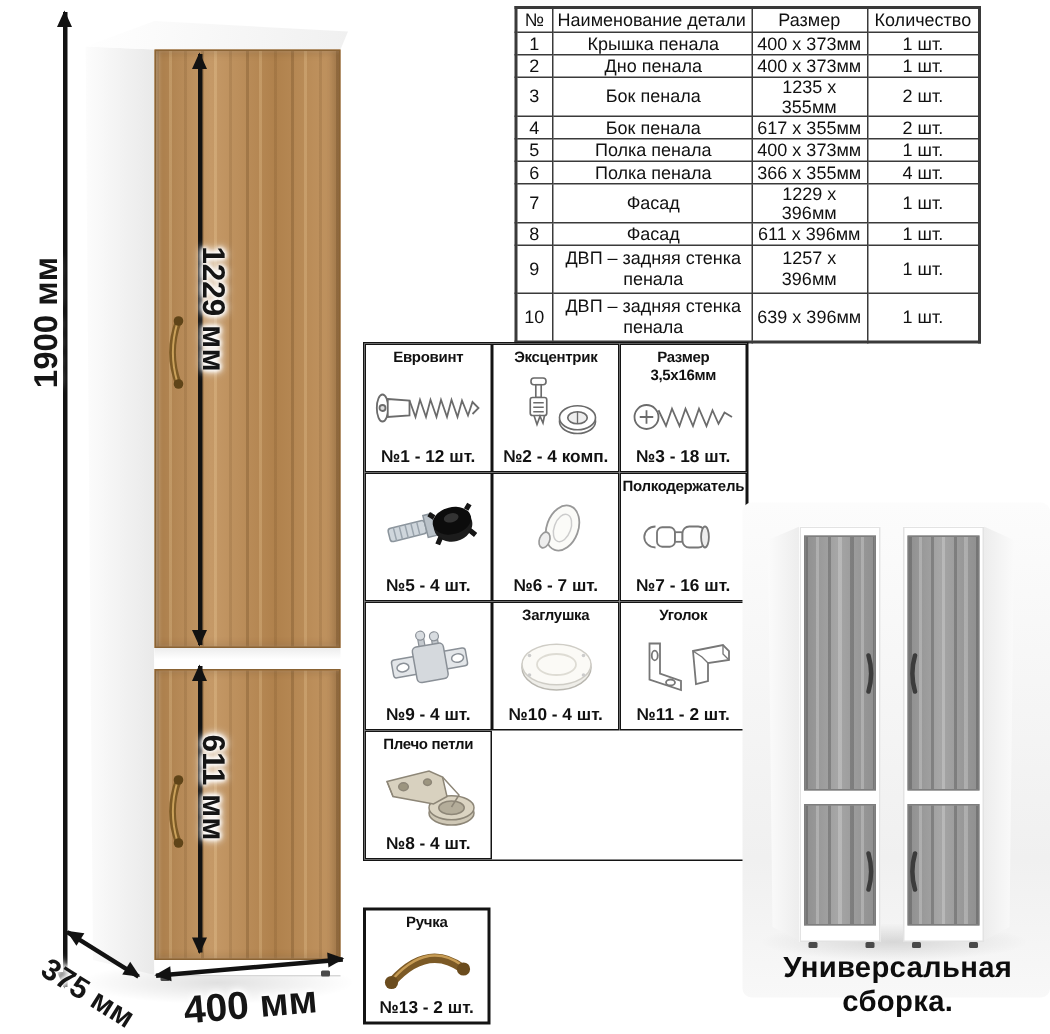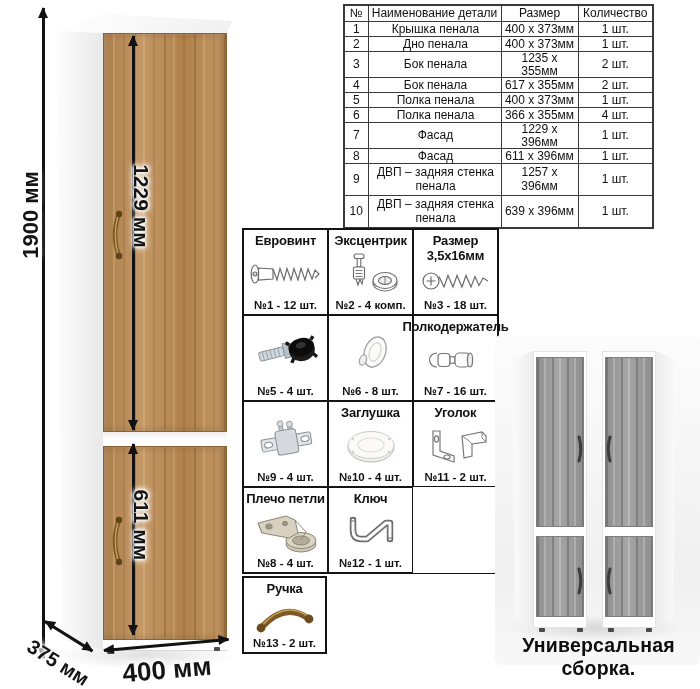--- a/index.html
+++ b/index.html
@@ -17,23 +17,23 @@
   table.parts td.l{text-align:center;padding-left:5px;}
   table.parts tr.tall td{height:31px;line-height:1.15;}
   .w-num{width:24px}.w-name{width:133px}.w-size{width:77px}.w-qty{width:75px}
 
   
   .hw-grid{position:absolute;left:242px;top:228px;display:grid;
            grid-template-columns:repeat(3,85px);grid-auto-rows:86px;
            border:1px solid #141414;}
   .hw-cell{border:1px solid #141414;display:flex;flex-direction:column;align-items:center;
            justify-content:space-between;padding:3px 1px;box-sizing:border-box;background:#fff;}
-  .hw-single{position:absolute;left:242px;top:576px;width:85px;height:78px;
+  .hw-single{position:absolute;left:242px;top:605px;width:85px;height:78px;
              border:2px solid #141414;}
-  .hw-name{font-weight:bold;font-size:13px;line-height:1.18;text-align:center;letter-spacing:-0.2px;}
+  .hw-name{font-weight:bold;font-size:10px;line-height:1.18;text-align:center;letter-spacing:-0.2px;}
   .hw-qty{font-weight:bold;font-size:11.5px;white-space:nowrap;}
   .hw-ico{flex:1;display:flex;align-items:center;justify-content:center;width:100%;}
 
   
   .topface{left:55px;top:12px;width:178px;height:22px;
      clip-path:polygon(2px 19px,48px 2px,177px 9px,172px 21px,48px 21px);
      background:linear-gradient(100deg,#ffffff,#f0f0f0);}
   .sideface{left:55px;top:14px;width:48px;height:638px;
      clip-path:polygon(2px 17px,48px 19px,48px 636px,7px 626px);
      background:linear-gradient(90deg,#fdfdfd,#e9e9e9);}
@@ -299,21 +299,21 @@
     </div>
 
     <div class="hw-cell">
       <div class="hw-ico">
           <svg width="64" height="40" viewBox="0 0 64 40">
         <ellipse cx="36" cy="20" rx="10.5" ry="15.5" transform="rotate(20 36 20)" fill="#fbfbf8" stroke="#999" stroke-width="1.2"></ellipse>
         <ellipse cx="36" cy="20" rx="5.5" ry="9.5" transform="rotate(20 36 20)" fill="none" stroke="#ccc" stroke-width="1"></ellipse>
         <ellipse cx="24" cy="28" rx="3.4" ry="5.4" transform="rotate(20 24 28)" fill="#eee" stroke="#999" stroke-width="1.1"></ellipse>
       </svg>
         </div>
-      <div class="hw-qty">№6 - 8 шт.</div>
+      <div class="hw-qty">№6 - 7 шт.</div>
     </div>
 
     <div class="hw-cell">
       <div class="hw-name">Полкодержатель</div>
       <div class="hw-ico">
           <svg width="64" height="24" viewBox="0 0 64 24">
         <g fill="#fff" stroke="#777" stroke-width="1.2">
           <path d="M13,5 a7.5,7 0 0 0 0,14" fill="none"></path>
           <rect x="14" y="5.5" width="12" height="13" rx="3.5"></rect>
           <rect x="26" y="8.8" width="5" height="6.4"></rect>
@@ -388,31 +388,20 @@
           <path d="M43,10 L54,22 L49,30" fill="none"></path>
           <ellipse cx="17" cy="16.5" rx="3.2" ry="2.6" fill="#9c957f"></ellipse>
           <ellipse cx="33" cy="13.5" rx="2.6" ry="2.1" fill="#9c957f"></ellipse>
           <path d="M6,13 L10,23" fill="none" stroke-width="0.8"></path>
         </g>
           </svg>
         </div>
       <div class="hw-qty">№8 - 4 шт.</div>
     </div>
 
-    <div class="hw-cell">
-      <div class="hw-name">Ключ</div>
-      <div class="hw-ico">
-          <svg width="62" height="38" viewBox="0 0 62 38">
-        <path d="M13,7 V17 Q13,26 21,26 H27 L46,10 H50 V26" fill="none" stroke="#6f6f6f" stroke-width="6.5" stroke-linecap="round" stroke-linejoin="round"></path>
-        <path d="M13,7 V17 Q13,26 21,26 H27 L46,10 H50 V26" fill="none" stroke="#fcfcfc" stroke-width="3" stroke-linecap="round" stroke-linejoin="round"></path>
-        <path d="M10,8 h6 M10,5 h6 M47,25 h6 M47,28 h6" stroke="#6f6f6f" stroke-width="1.2"></path>
-      </svg>
-        </div>
-      <div class="hw-qty">№12 - 1 шт.</div>
-    </div>
   </div>
 
   <div class="hw-cell hw-single">
     <div class="hw-name">Ручка</div>
     <div class="hw-ico">
         <svg width="64" height="36" viewBox="0 0 64 36">
       <path d="M8,29 Q32,2 56,20" fill="none" stroke="#7c5a26" stroke-width="6" stroke-linecap="round"></path>
       <path d="M9,26.5 Q32,1 55,17.5" fill="none" stroke="#c79c55" stroke-width="1.6"></path>
       <circle cx="8" cy="29" r="4.4" fill="#6b4c1e"></circle>
           <circle cx="56" cy="20" r="4.4" fill="#6b4c1e"></circle>

